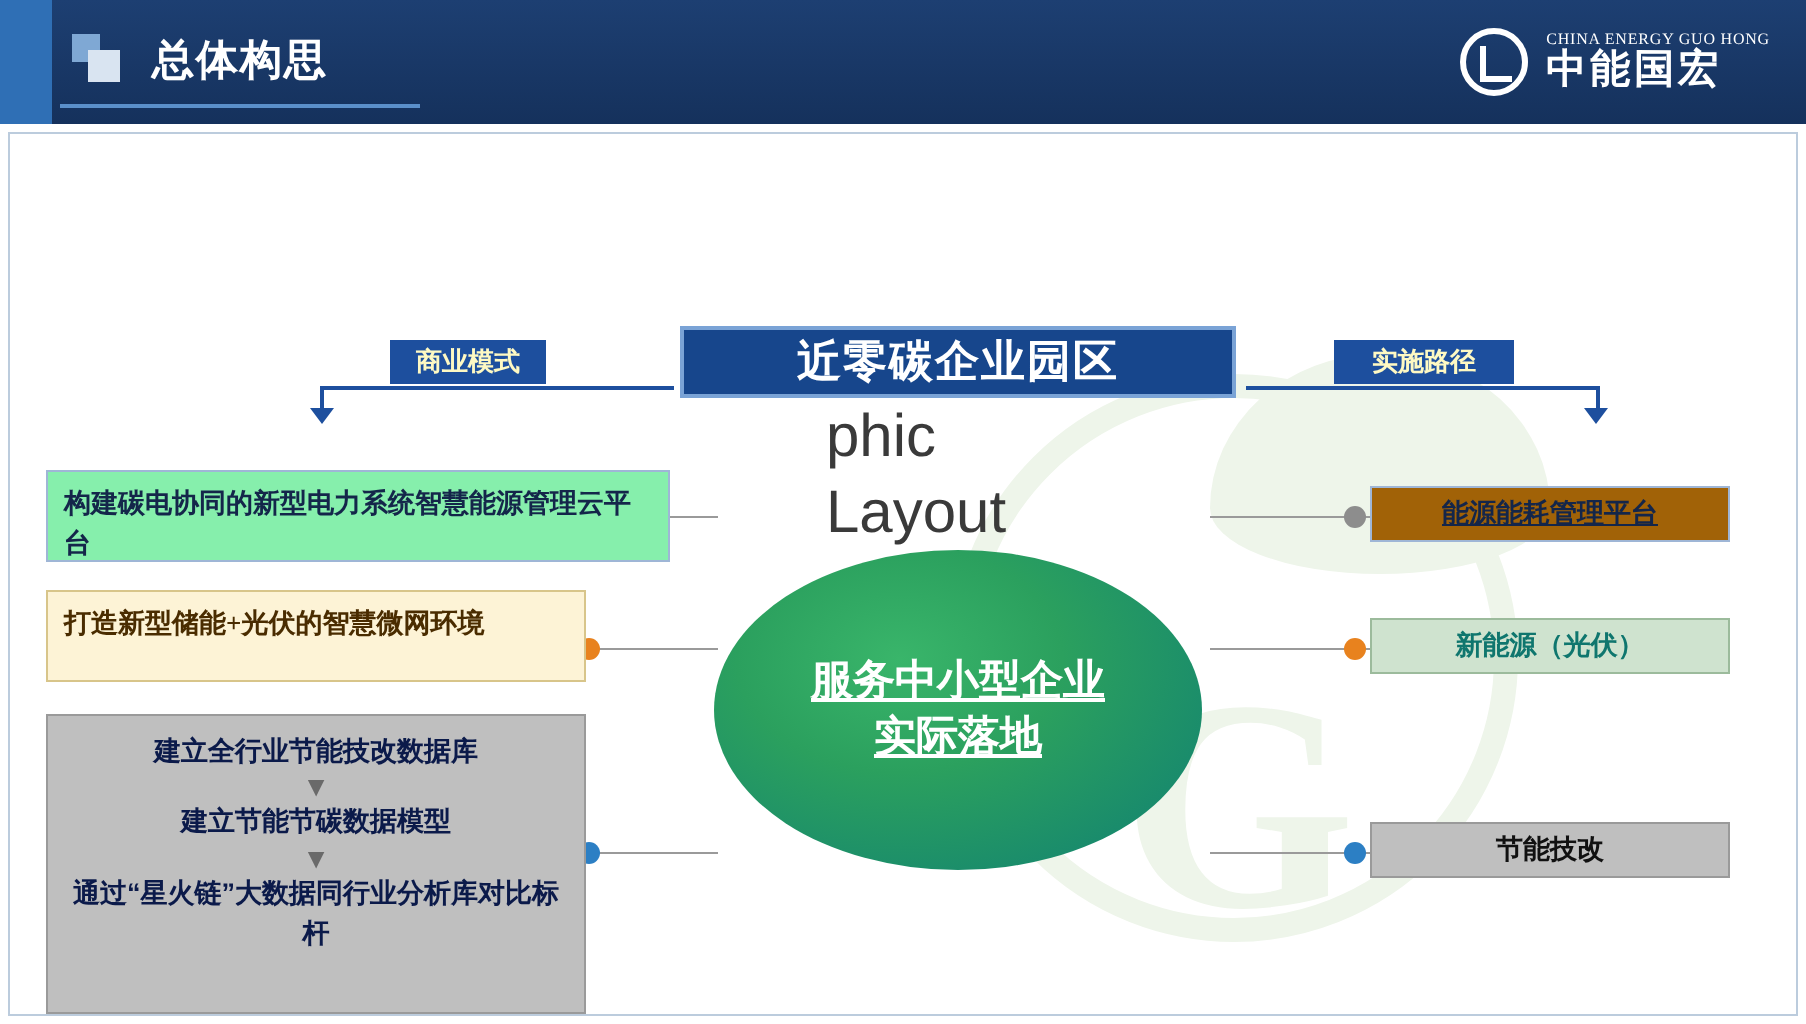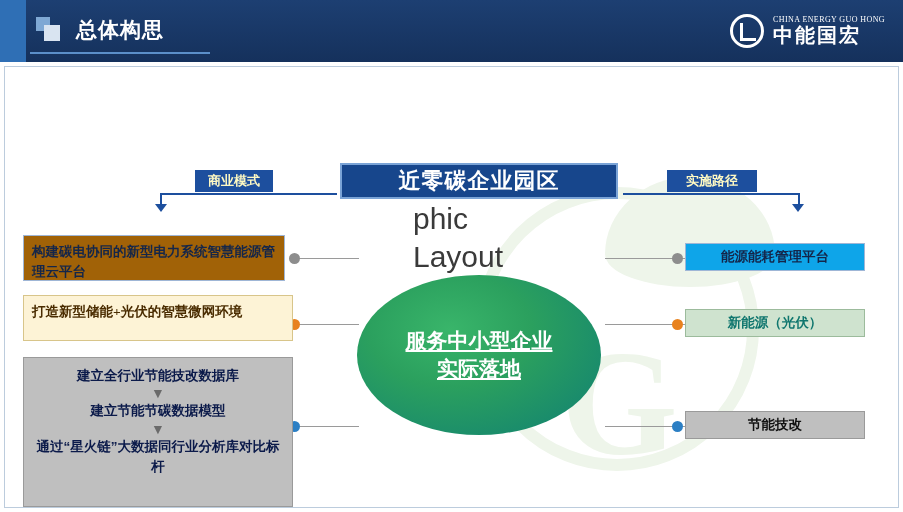--- a/index.html
+++ b/index.html
@@ -213,22 +213,22 @@
   .lbox {
     position: absolute;
     box-sizing: border-box;
     font-size: 13.5px;
     color: #111111;
     font-weight: bold;
     padding: 6px 8px;
     line-height: 1.5;
   }
   #lbox1 {
-    left: 18px; top: 168px; width: 262px; height: 46px;
-    background: #a16207; border: 1px solid #9fb6d6;
+    left: 18px; top: 168px; width: 312px; height: 46px;
+    background: #86efac; border: 1px solid #9fb6d6;
     color: #14264a;
   }
   #lbox2 {
     left: 18px; top: 228px; width: 270px; height: 46px;
     background: #fdf3d6; border: 1px solid #d8c58a;
     color: #4a2c00;
     font-family: Liberation Serif, serif;
   }
   #lbox3 {
     left: 18px; top: 290px; width: 270px; height: 150px;
@@ -251,21 +251,21 @@
     box-sizing: border-box;
     font-size: 13.5px;
     font-weight: bold;
     display: flex;
     align-items: center;
     justify-content: center;
     height: 28px;
     width: 180px;
     left: 680px;
   }
-  #rbox1 { top: 176px; background: #0ea5e9; border: 1px solid #9fb6d6; color: #14264a; }
+  #rbox1 { top: 176px; background: #a16207; border: 1px solid #9fb6d6; color: #14264a; text-decoration: underline; }
   #rbox2 { top: 242px; background: #cfe3cf; border: 1px solid #9cbb9c; color: #0f766e; }
   #rbox3 { top: 344px; background: #bfbfbf; border: 1px solid #9a9a9a; color: #111111; }
   
   .conn {
     position: absolute;
     height: 1px;
     background: #9a9a9a;
   }
   .dot {
     position: absolute;

